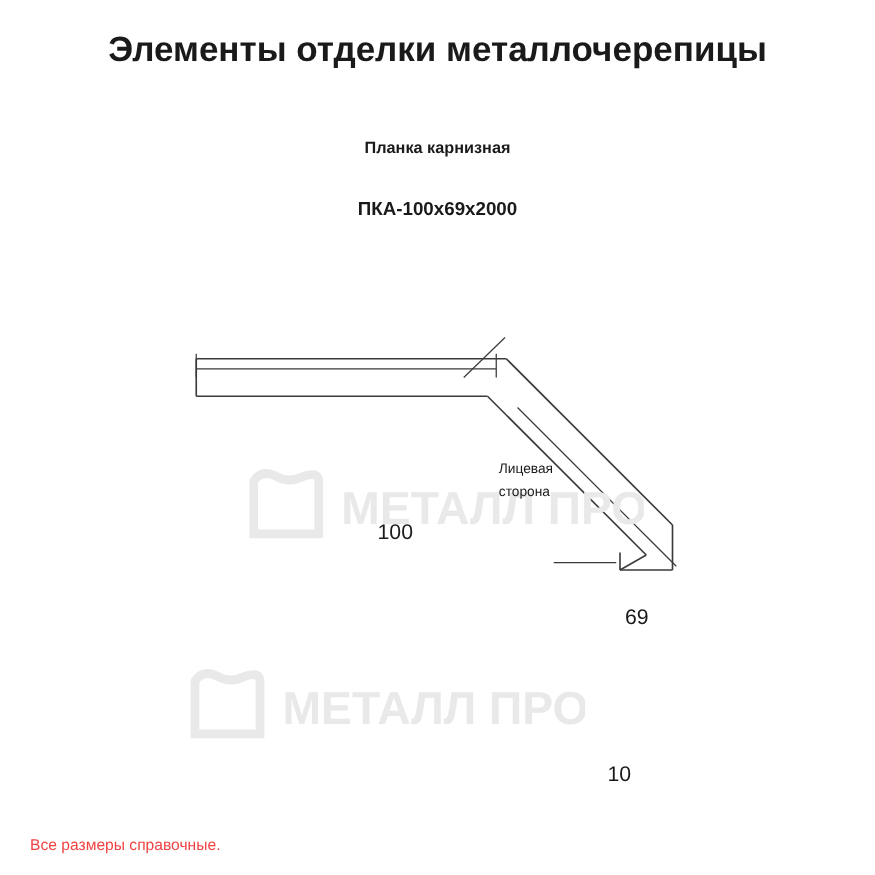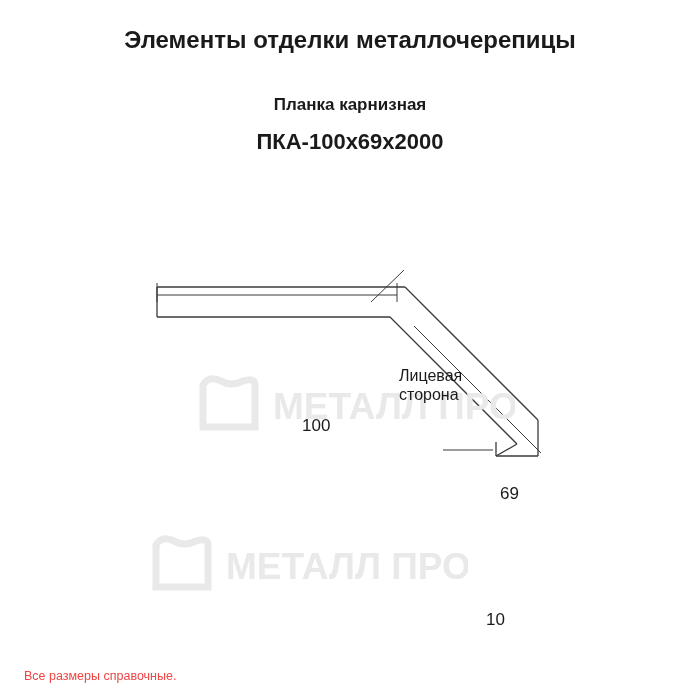--- a/index.html
+++ b/index.html
@@ -21,35 +21,35 @@
     height: 700px;
   }
   .title-block {
     position: absolute;
     top: 24px;
     left: 0;
     width: 700px;
     text-align: center;
   }
   .main-title {
-    font-size: 24px;
+    font-size: 28px;
     font-weight: bold;
     letter-spacing: 0px;
     margin: 0;
     line-height: 32px;
   }
   .sub-title {
-    font-size: 17px;
+    font-size: 13px;
     font-weight: bold;
-    margin: 3px;
+    margin: 16px;
     line-height: 28px;
     padding-top: 32px;
   }
   .code-title {
-    font-size: 22px;
+    font-size: 15px;
     font-weight: bold;
     margin: 0;
     line-height: 28px;
     padding-top: 6px;
   }
   .drawing {
     position: absolute;
     top: 150px;
     left: 0;
     width: 700px;
@@ -78,21 +78,21 @@
     white-space: nowrap;
     margin-left: 36px;
   }
   .lbl-100 { left: 266px; top: 266px; }
   .lbl-69  { left: 464px; top: 334px; }
   .lbl-10  { left: 450px; top: 460px; }
   .face-label {
     position: absolute;
     left: 399px;
     top: 216px;
-    font-size: 16px;
+    font-size: 11px;
     line-height: 19px;
     color: #1a1a1a;
     white-space: nowrap;
   }
 </style>
 </head>
 <body>
 
 <div class="page">
 

